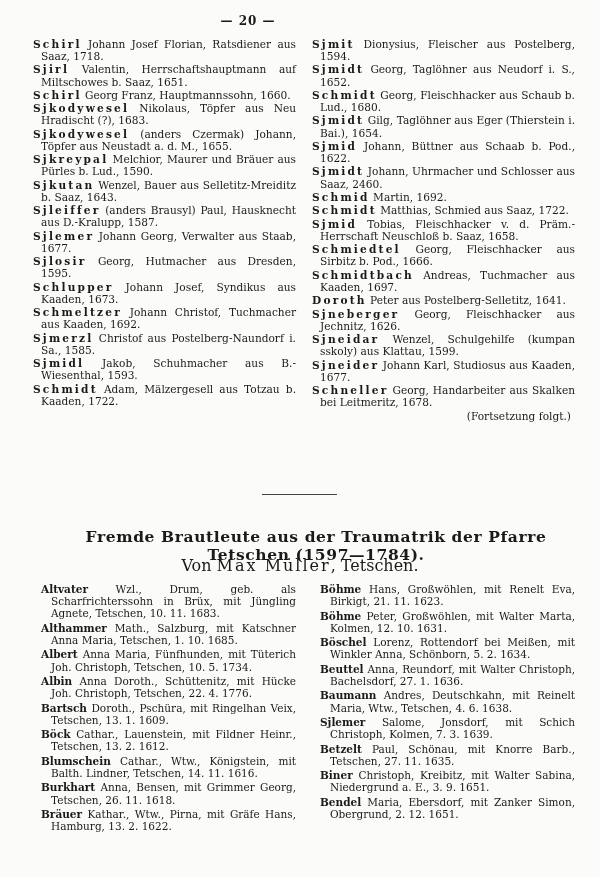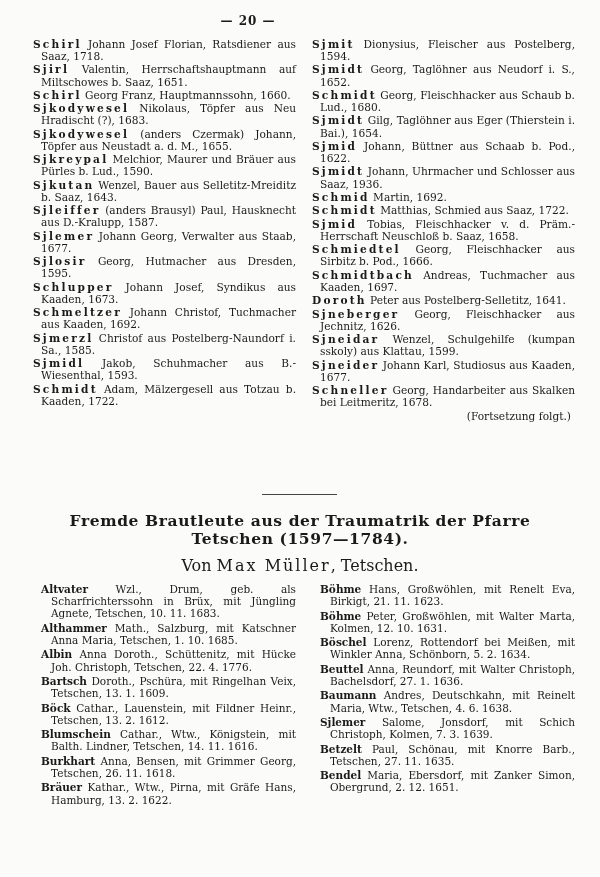--- a/index.html
+++ b/index.html
@@ -61,61 +61,63 @@
       <p class="entry"><span class="surname">Sjmerzl</span> <span>Christof aus Postelberg-Naundorf i. Sa., 1585.</span></p>
       <p class="entry"><span class="surname">Sjmidl</span> <span>Jakob, Schuhmacher aus B.-Wiesenthal, 1593.</span></p>
       <p class="entry"><span class="surname">Schmidt</span> <span>Adam, Mälzergesell aus Totzau b. Kaaden, 1722.</span></p>
     </div>
   <div class="col col-right" id="top-right">
   <p class="entry"><span class="surname">Sjmit</span> <span>Dionysius, Fleischer aus Postelberg, 1594.</span></p>
       <p class="entry"><span class="surname">Sjmidt</span> <span>Georg, Taglöhner aus Neudorf i. S., 1652.</span></p>
       <p class="entry"><span class="surname">Schmidt</span> <span>Georg, Fleischhacker aus Schaub b. Lud., 1680.</span></p>
       <p class="entry"><span class="surname">Sjmidt</span> <span>Gilg, Taglöhner aus Eger (Thierstein i. Bai.), 1654.</span></p>
       <p class="entry"><span class="surname">Sjmid</span> <span>Johann, Büttner aus Schaab b. Pod., 1622.</span></p>
-      <p class="entry"><span class="surname">Sjmidt</span> <span>Johann, Uhrmacher und Schlosser aus Saaz, 1936.</span></p>
+      <p class="entry"><span class="surname">Sjmidt</span> <span>Johann, Uhrmacher und Schlosser aus Saaz, 2460.</span></p>
       <p class="entry"><span class="surname">Schmid</span> <span>Martin, 1692.</span></p>
       <p class="entry"><span class="surname">Schmidt</span> <span>Matthias, Schmied aus Saaz, 1722.</span></p>
       <p class="entry"><span class="surname">Sjmid</span> <span>Tobias, Fleischhacker v. d. Präm.-Herrschaft Neuschloß b. Saaz, 1658.</span></p>
       <p class="entry"><span class="surname">Schmiedtel</span> <span>Georg, Fleischhacker aus Sirbitz b. Pod., 1666.</span></p>
       <p class="entry"><span class="surname">Schmidtbach</span> <span>Andreas, Tuchmacher aus Kaaden, 1697.</span></p>
       <p class="entry"><span class="surname">Doroth</span> <span>Peter aus Postelberg-Selletitz, 1641.</span></p>
       <p class="entry"><span class="surname">Sjneberger</span> <span>Georg, Fleischhacker aus Jechnitz, 1626.</span></p>
       <p class="entry"><span class="surname">Sjneidar</span> <span>Wenzel, Schulgehilfe (kumpan sskoly) aus Klattau, 1599.</span></p>
       <p class="entry"><span class="surname">Sjneider</span> <span>Johann Karl, Studiosus aus Kaaden, 1677.</span></p>
       <p class="entry"><span class="surname">Schneller</span> <span>Georg, Handarbeiter aus Skalken bei Leitmeritz, 1678.</span></p>
       <div class="continued">(Fortsetzung folgt.)</div>
     </div>
 </section>
 
 <div class="divider"></div>
 
-<h1 class="article-title" style="margin:0;">
+<h1 class="article-title" style="margin:16px;">
   <span>Fremde Brautleute aus der Traumatrik der Pfarre</span><br>
   <span>Tetschen (1597—1784).</span>
 </h1>
 
 <div class="byline">
   <span>Von</span>
   <span class="author">Max Müller</span><span>, Tetschen.</span>
 </div>
 
 <section class="bottom">
   <div class="col col-left" id="bottom-left">
       <p class="entry"><span class="surname">Altvater</span> <span>Wzl., Drum, geb. als Scharfrichterssohn in Brüx, mit Jüngling Agnete, Tetschen, 10. 11. 1683.</span></p>
       <p class="entry"><span class="surname">Althammer</span> <span>Math., Salzburg, mit Katschner Anna Maria, Tetschen, 1. 10. 1685.</span></p>
+      <p class="entry"><span class="surname">Albert</span> <span>Anna Maria, Fünfhunden, mit Tüterich Joh. Christoph, Tetschen, 10. 5. 1734.</span></p>
       <p class="entry"><span class="surname">Albin</span> <span>Anna Doroth., Schüttenitz, mit Hücke Joh. Christoph, Tetschen, 22. 4. 1776.</span></p>
       <p class="entry"><span class="surname">Bartsch</span> <span>Doroth., Pschüra, mit Ringelhan Veix, Tetschen, 13. 1. 1609.</span></p>
       <p class="entry"><span class="surname">Böck</span> <span>Cathar., Lauenstein, mit Fildner Heinr., Tetschen, 13. 2. 1612.</span></p>
       <p class="entry"><span class="surname">Blumschein</span> <span>Cathar., Wtw., Königstein, mit Balth. Lindner, Tetschen, 14. 11. 1616.</span></p>
       <p class="entry"><span class="surname">Burkhart</span> <span>Anna, Bensen, mit Grimmer Georg, Tetschen, 26. 11. 1618.</span></p>
       <p class="entry"><span class="surname">Bräuer</span> <span>Kathar., Wtw., Pirna, mit Gräfe Hans, Hamburg, 13. 2. 1622.</span></p>
     </div>
   <div class="col col-right" id="bottom-right">
       <p class="entry"><span class="surname">Böhme</span> <span>Hans, Großwöhlen, mit Renelt Eva, Birkigt, 21. 11. 1623.</span></p>
       <p class="entry"><span class="surname">Böhme</span> <span>Peter, Großwöhlen, mit Walter Marta, Kolmen, 12. 10. 1631.</span></p>
       <p class="entry"><span class="surname">Böschel</span> <span>Lorenz, Rottendorf bei Meißen, mit Winkler Anna, Schönborn, 5. 2. 1634.</span></p>
       <p class="entry"><span class="surname">Beuttel</span> <span>Anna, Reundorf, mit Walter Christoph, Bachelsdorf, 27. 1. 1636.</span></p>
       <p class="entry"><span class="surname">Baumann</span> <span>Andres, Deutschkahn, mit Reinelt Maria, Wtw., Tetschen, 4. 6. 1638.</span></p>
       <p class="entry"><span class="surname">Sjlemer</span> <span>Salome, Jonsdorf, mit Schich Christoph, Kolmen, 7. 3. 1639.</span></p>
       <p class="entry"><span class="surname">Betzelt</span> <span>Paul, Schönau, mit Knorre Barb., Tetschen, 27. 11. 1635.</span></p>
+      <p class="entry"><span class="surname">Biner</span> <span>Christoph, Kreibitz, mit Walter Sabina, Niedergrund a. E., 3. 9. 1651.</span></p>
       <p class="entry"><span class="surname">Bendel</span> <span>Maria, Ebersdorf, mit Zanker Simon, Obergrund, 2. 12. 1651.</span></p>
     </div>
 </section>
 
 </body></html>

